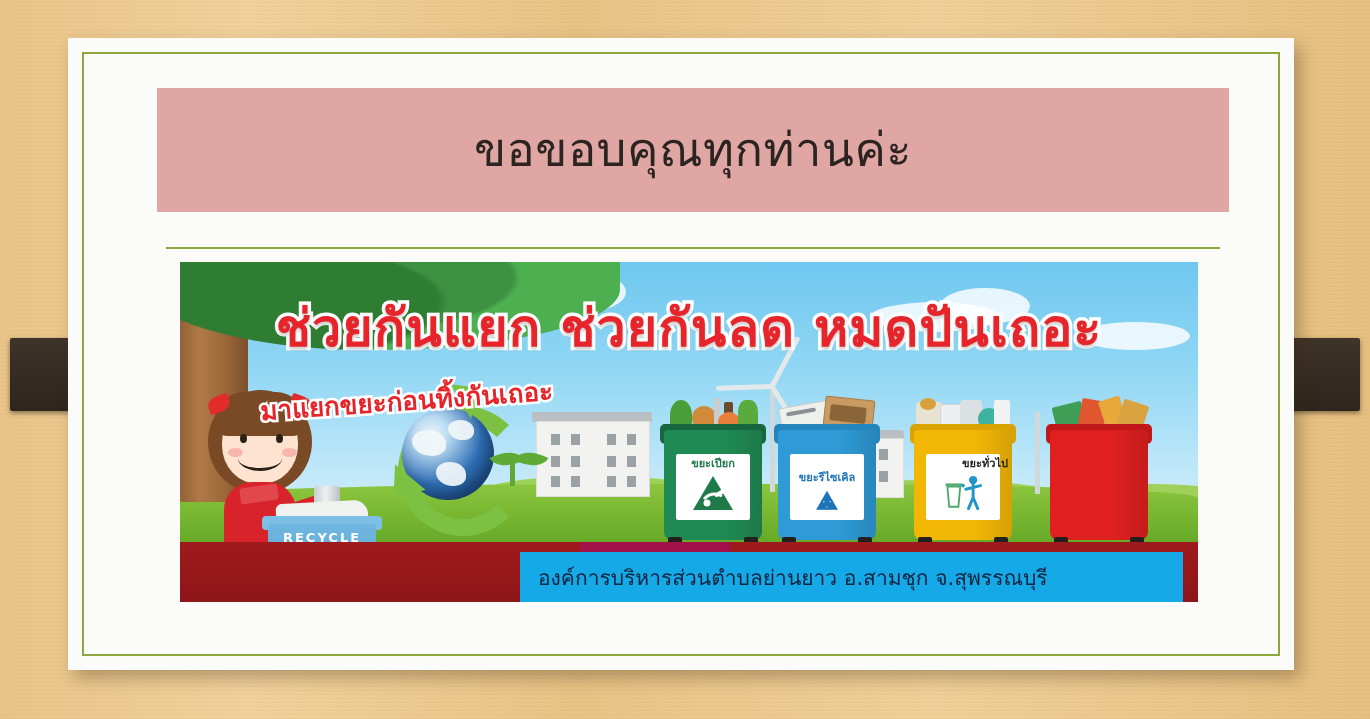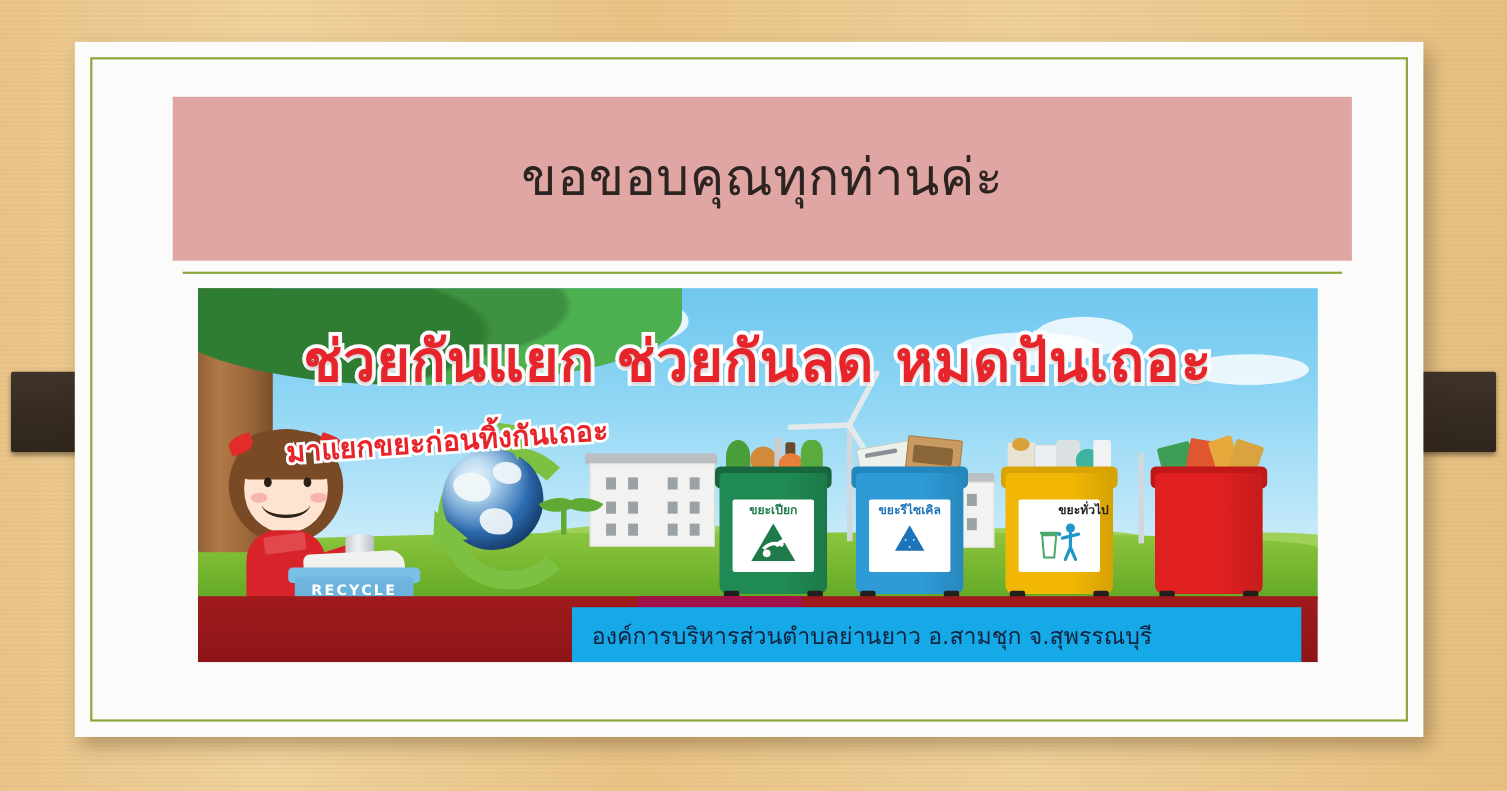--- a/index.html
+++ b/index.html
@@ -48,21 +48,21 @@
     background: linear-gradient(180deg,#4a3d30,#2b231b);
     border-radius: 3px;
   }
   .clamp.left::after  { right: 0; }
   .clamp.right::after { left: 0; }
 
   
   #title-box {
     position: absolute;
     left: 157px; top: 88px;
-    width: 1072px; height: 149px;
+    width: 1072px; height: 124px;
     background: #e0a6a3;
     display: flex; align-items: center; justify-content: center;
   }
   #title-text {
     font-size: 47px;
     color: #2b2420;
     letter-spacing: .5px;
     line-height: 1.15;
     white-space: nowrap;
   }
@@ -421,21 +421,21 @@
     <div id="recycle-box-rim"></div>
     <div id="recycle-box">
       <div id="recycle-box-label">RECYCLE</div>
       <svg width="46" height="40" viewBox="0 0 48 42" style="position:absolute;left:31px;top:26px;">
         <path d="M24 3 L33 19 L27 19 L27 27 L21 27 L21 19 L15 19 Z" fill="#7cb342" transform="rotate(0 24 18)"></path>
         <path d="M24 3 L33 19 L27 19 L27 27 L21 27 L21 19 L15 19 Z" fill="#7cb342" transform="rotate(120 24 21)"></path>
         <path d="M24 3 L33 19 L27 19 L27 27 L21 27 L21 19 L15 19 Z" fill="#7cb342" transform="rotate(240 24 21)"></path>
       </svg>
     </div>
 
-    <div class="bin" style="left:470px;">
+    <div class="bin" style="left:480px;">
       <div class="bin-contents">
         <div class="bit" style="left:4px;top:2px;width:22px;height:30px;background:#4a9e3a;border-radius:50% 50% 20% 20%;"></div>
         <div class="bit" style="left:26px;top:8px;width:24px;height:24px;background:#d08a3a;border-radius:50%;"></div>
         <div class="bit" style="left:48px;top:0px;width:7px;height:32px;background:#c9cdd0;"></div>
         <div class="bit" style="left:58px;top:4px;width:9px;height:28px;background:#6b4a2b;"></div>
         <div class="bit" style="left:52px;top:14px;width:22px;height:20px;background:#e8803a;border-radius:50%;"></div>
         <div class="bit" style="left:72px;top:2px;width:20px;height:30px;background:#5aab3e;border-radius:40% 40% 10% 10%;"></div>
       </div>
       <div class="bin-lid" style="background: rgb(24, 102, 62);"></div>
       <div class="bin-body" style="background: linear-gradient(90deg, rgb(31, 138, 83) 0%, rgb(31, 138, 83) 62%, rgba(0, 0, 0, 0.12) 100%), rgb(31, 138, 83);"></div>
@@ -455,21 +455,21 @@
     <div class="bin" style="left:594px;">
       <div class="bin-contents">
         <div class="bit" style="left:0px;top:6px;width:48px;height:24px;background:#eef0ec;border:1px solid #c9ccc6;transform:rotate(-10deg);"></div>
         <div class="bit" style="left:6px;top:12px;width:30px;height:4px;background:#8b9097;transform:rotate(-10deg);"></div>
         <div class="bit" style="left:44px;top:0px;width:48px;height:30px;background:#c99a62;border:1px solid #a87c48;transform:rotate(6deg);"></div>
         <div class="bit" style="left:50px;top:8px;width:36px;height:16px;background:#8a6538;transform:rotate(6deg);"></div>
       </div>
       <div class="bin-lid" style="background: rgb(35, 134, 189);"></div>
       <div class="bin-body" style="background: linear-gradient(90deg, rgb(46, 154, 214) 0%, rgb(46, 154, 214) 62%, rgba(0, 0, 0, 0.12) 100%), rgb(46, 154, 214);"></div>
       <div class="bin-sign">
-        <div class="bin-sign-text" style="color: rgb(29, 116, 184);">ขยะรีไซเคิล</div>
+        <div class="bin-sign-text" style="color: rgb(29, 116, 184); margin-top: 14px;">ขยะรีไซเคิล</div>
         <svg width="44" height="40" viewBox="0 0 48 44" class="bin-glyph">
           <g fill="#1d74b8">
             <path d="M24 5 L32 19 L27 19 L27 26 L21 26 L21 19 L16 19 Z" transform="rotate(0 24 22)"></path>
             <path d="M24 5 L32 19 L27 19 L27 26 L21 26 L21 19 L16 19 Z" transform="rotate(120 24 22)"></path>
             <path d="M24 5 L32 19 L27 19 L27 26 L21 26 L21 19 L16 19 Z" transform="rotate(240 24 22)"></path>
           </g>
         </svg>
       </div>
       <div class="bin-wheel" style="left:8px;"></div>
       <div class="bin-wheel" style="right:8px;"></div>

